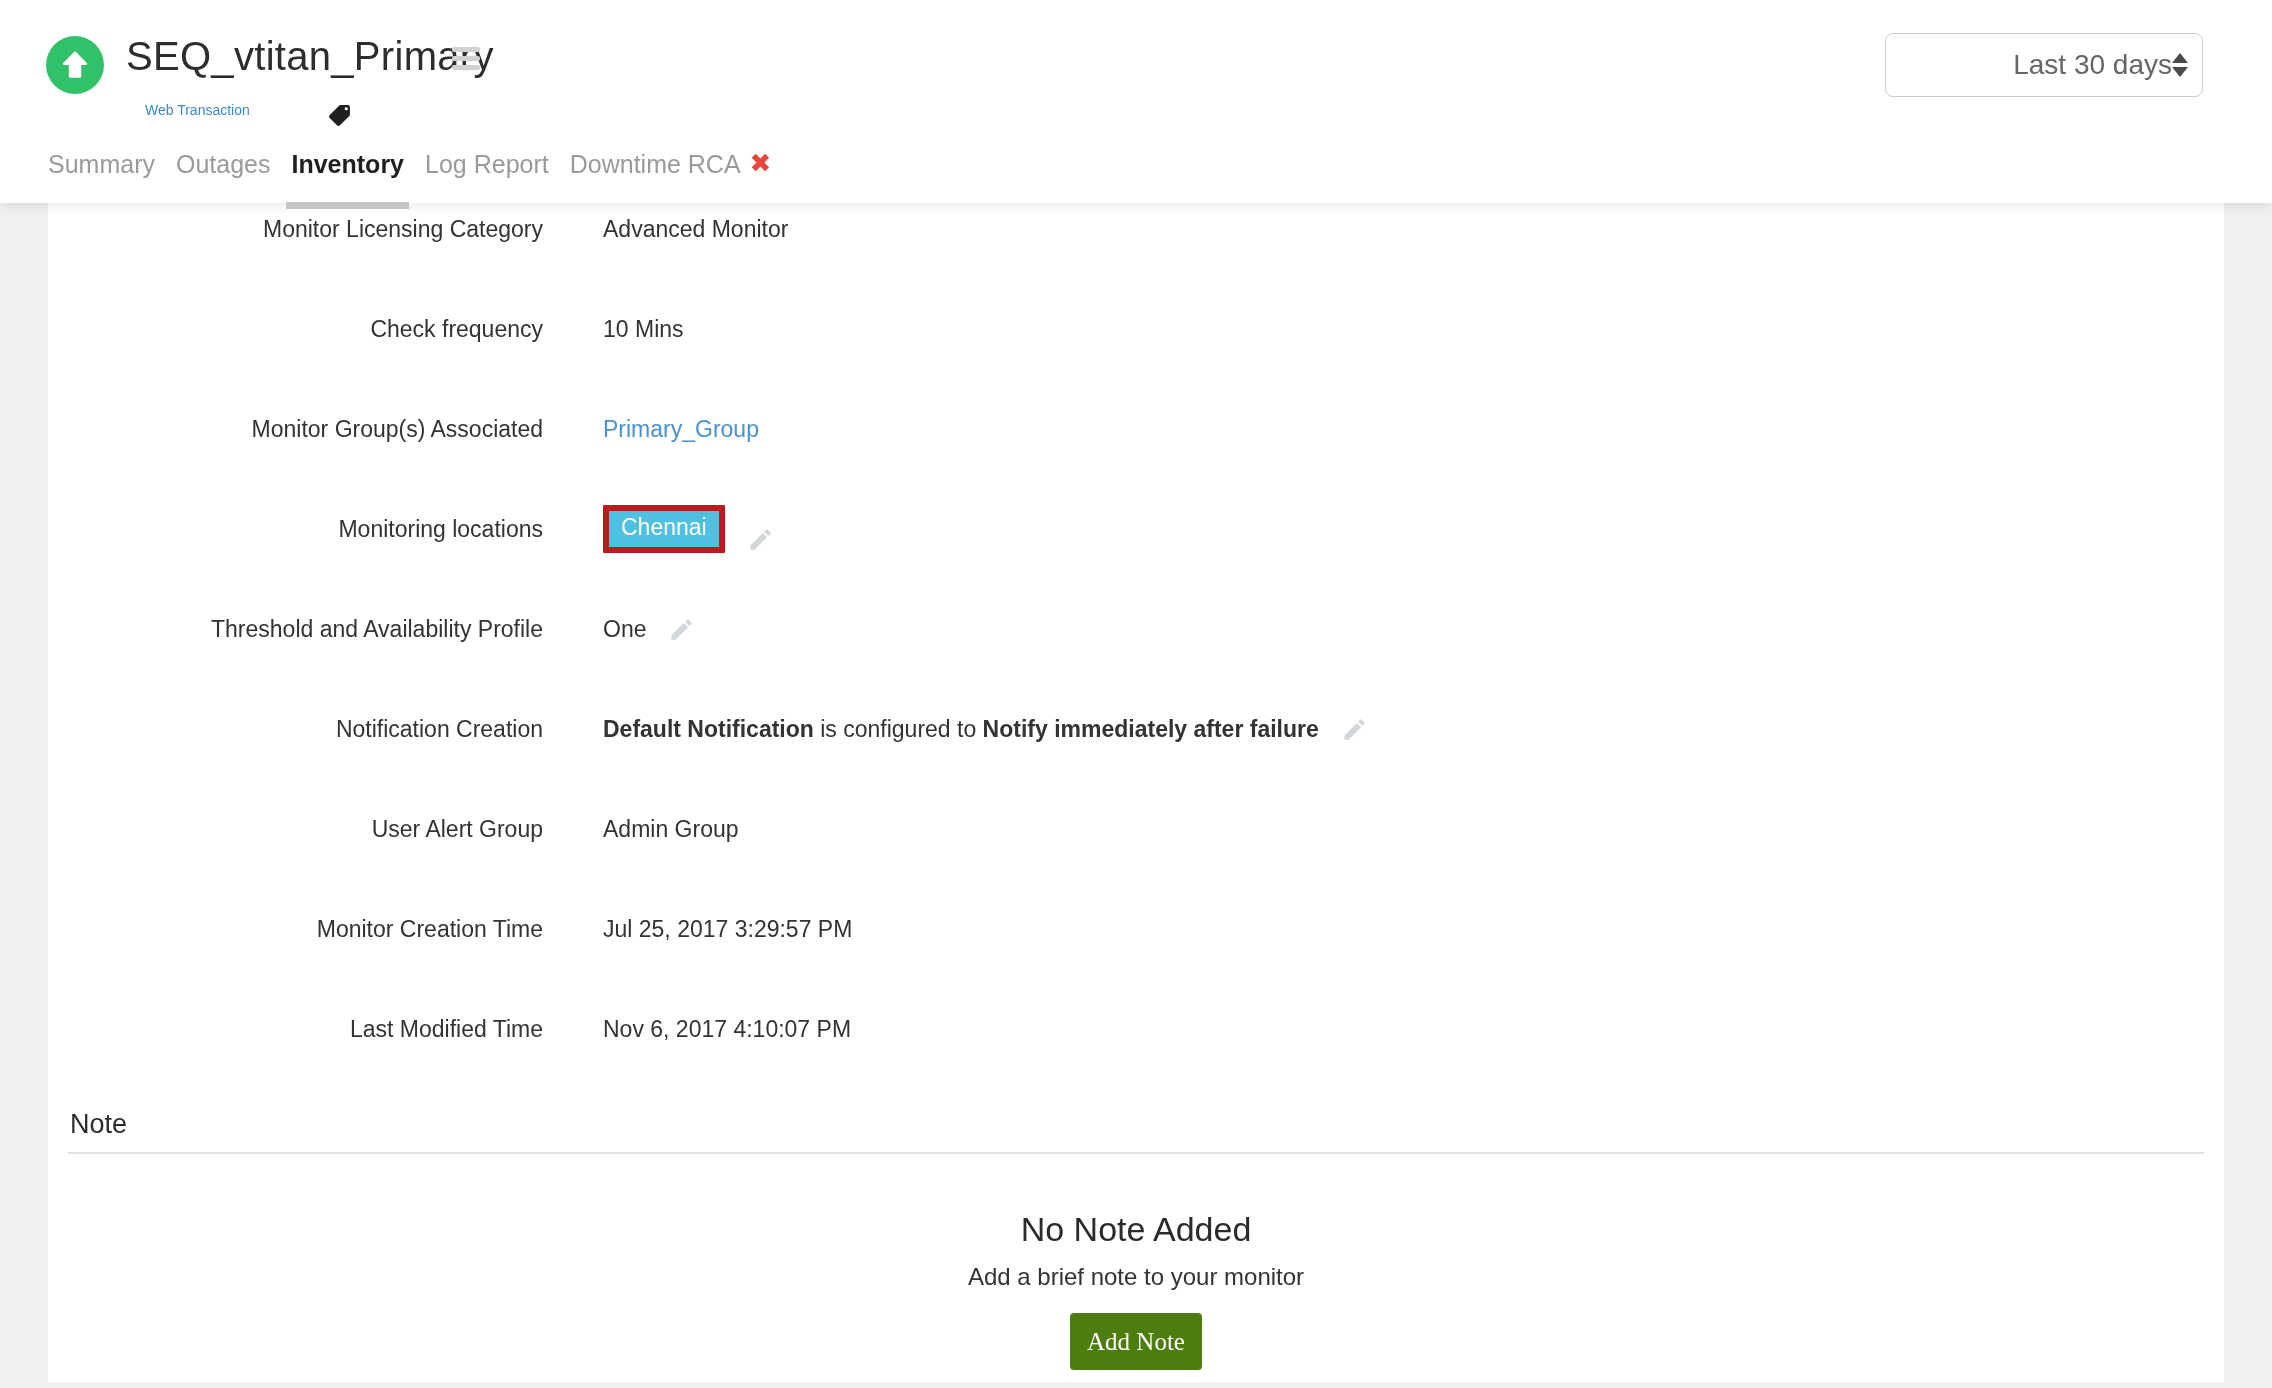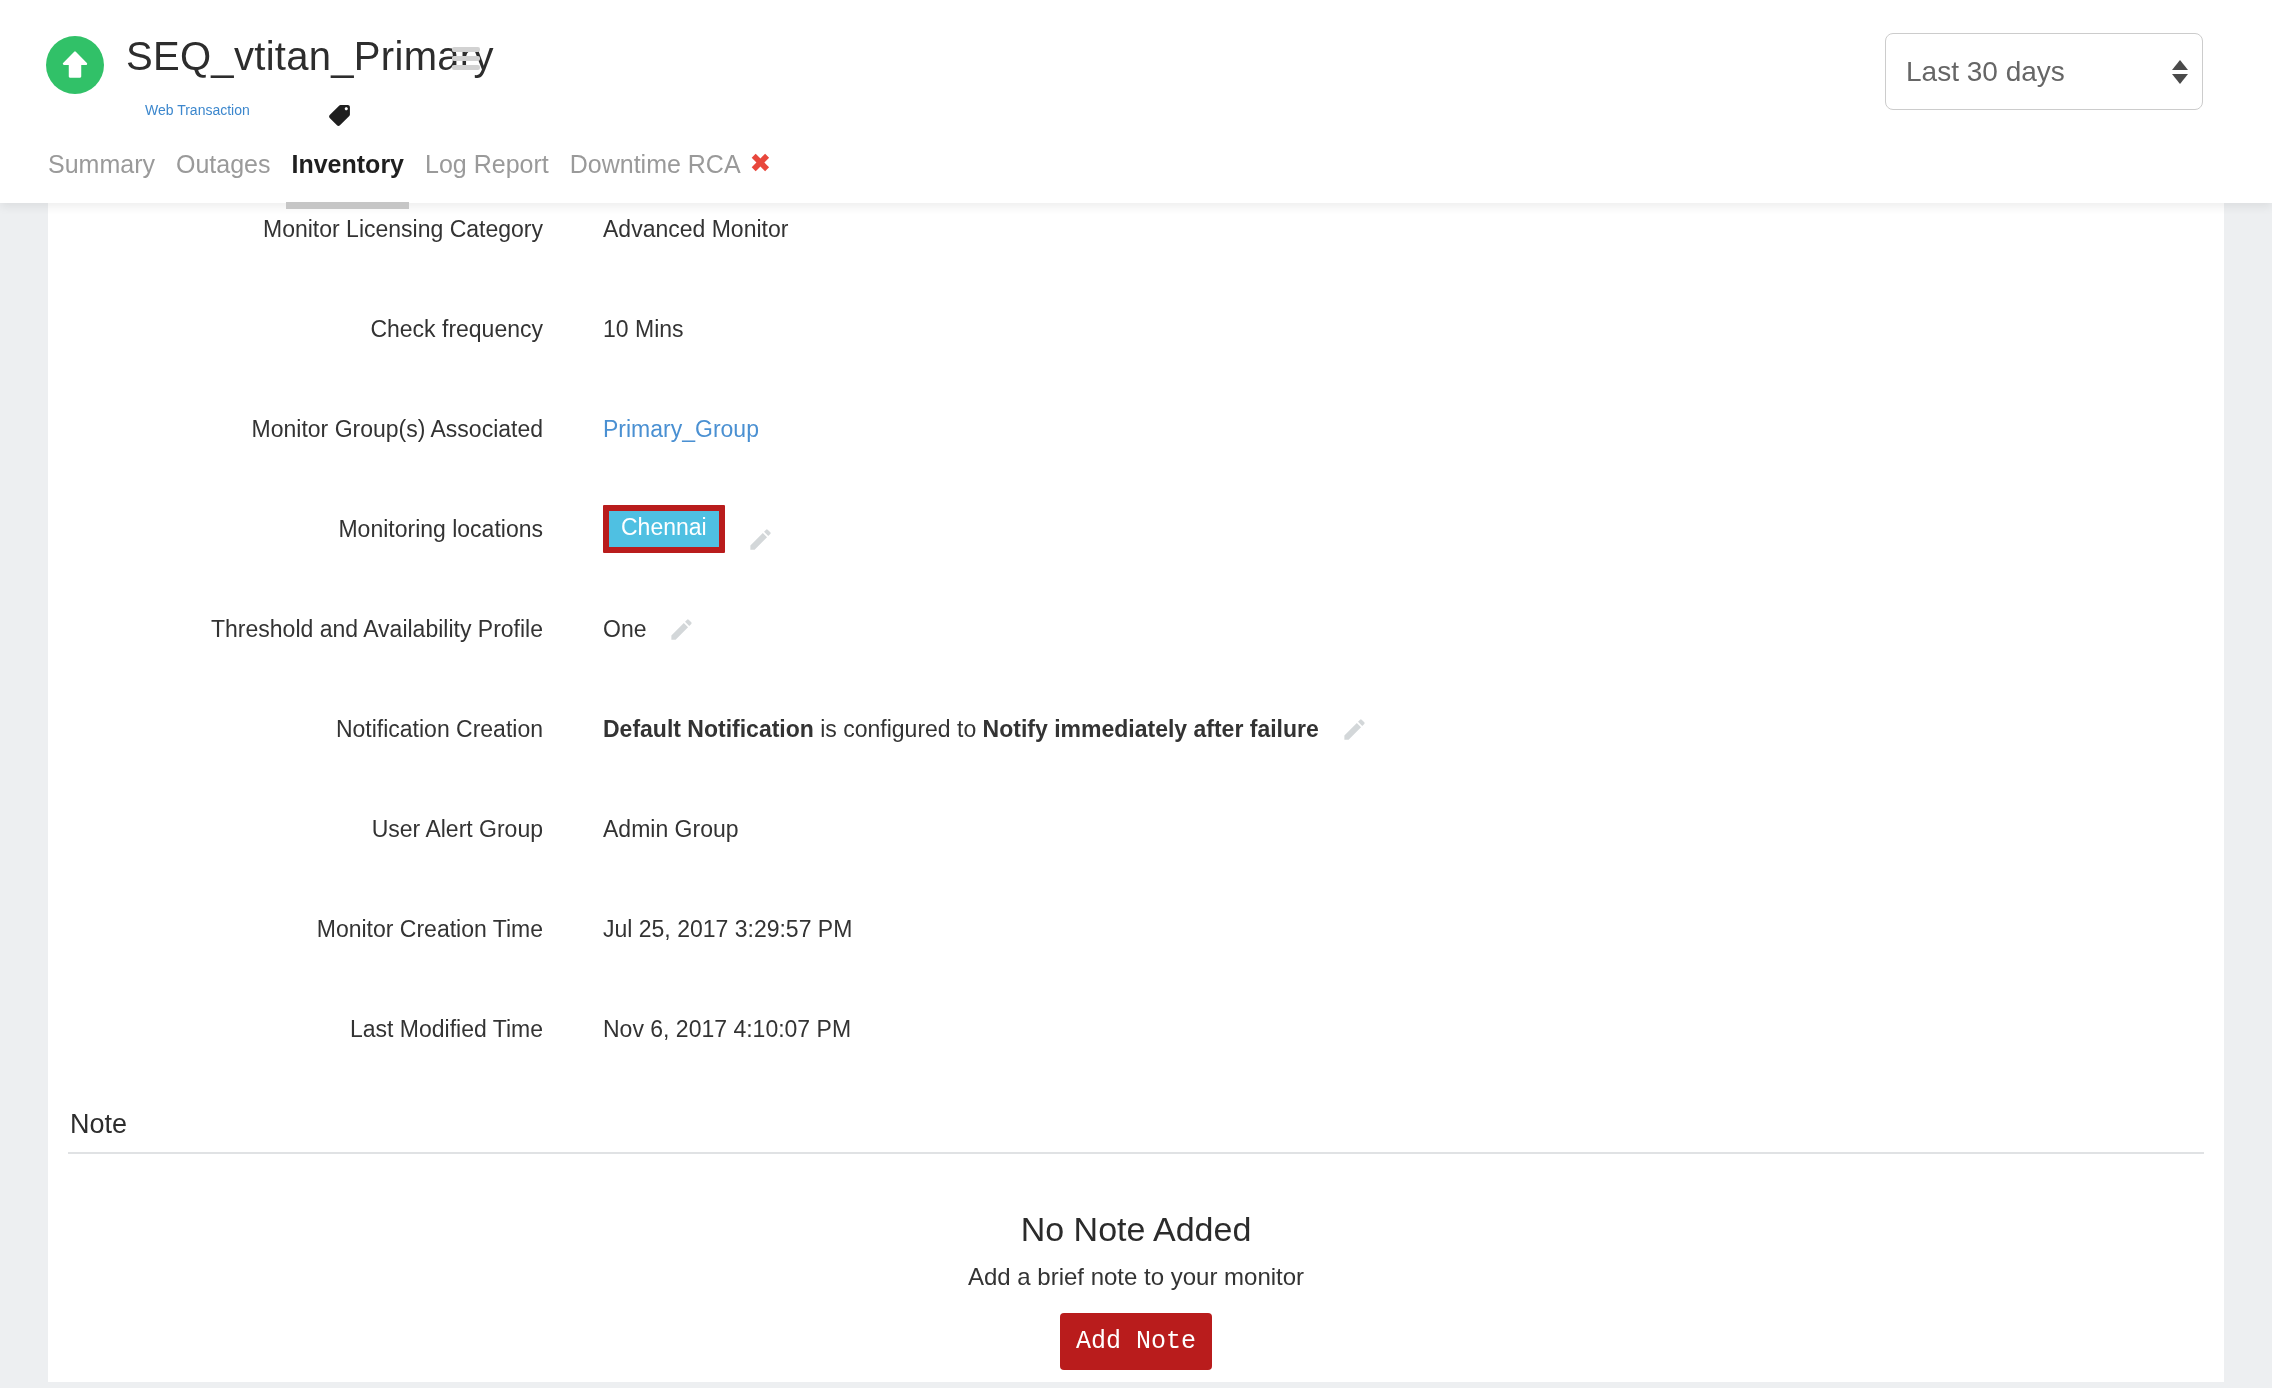--- a/index.html
+++ b/index.html
@@ -34,24 +34,25 @@
   .hamburger { position: absolute; left: 452px; top: 47px; width: 28px; cursor: pointer; }
   .hamburger i { display: block; height: 5px; background: #d2d2d2; border-radius: 2px; margin-bottom: 4px; }
   .type-link {
     position: absolute; left: 145px; top: 102px;
     font-size: 14px; color: #3c87cd; text-decoration: none; cursor: pointer;
   }
   .tag-icon { position: absolute; left: 327px; top: 103px; cursor: pointer; transform: scaleX(-1); }
 
   .date-select {
     position: absolute; right: 69px; top: 33px;
-    width: 318px; height: 77px;
+    width: 318px; height: 64px;
     border: 1px solid #ccc; border-radius: 8px; background: #fff;
     display: flex; align-items: center; padding: 0 14px 0 20px;
     cursor: pointer;
+    text-align: right;
   }
   .date-select .ds-label { flex: 1; font-size: 28px; color: #666; }
   .spinner { display: flex; flex-direction: column; align-items: center; }
   .spin-up { width: 0; height: 0; border-left: 8px solid transparent; border-right: 8px solid transparent; border-bottom: 10px solid #4a4a4a; margin-bottom: 4px; }
   .spin-down { width: 0; height: 0; border-left: 8px solid transparent; border-right: 8px solid transparent; border-top: 10px solid #4a4a4a; }
 
   
   .tabs { position: absolute; left: 48px; top: 150px; display: flex; gap: 21px; align-items: center; }
   .tab { font-size: 25px; color: #9a9a9a; cursor: pointer; position: relative; display: flex; align-items: flex-start; gap: 9px; white-space: nowrap; }
   .tab.active { color: #1f1f1f; font-weight: bold; }
@@ -80,23 +81,23 @@
   .edit-icon { cursor: pointer; display: inline-flex; }
 
   
   .note-section { margin: 30px 20px 0; }
   .note-heading { font-size: 27px; font-weight: 400; color: #2d2d2d; margin-left: 2px; }
   .note-divider { margin-top: 12px; height: 2px; background: #e0e2e4; }
   .note-empty { text-align: center; padding-top: 56px; }
   .note-title { font-size: 34px; font-weight: 400; color: #2b2b2b; }
   .note-sub { font-size: 24px; color: #333; margin-top: 14px; }
   .add-note-btn {
-    margin-top: 22px; width: 152px; height: 57px;
-    background: #b91c1c; color: #fff; border: none; border-radius: 4px;
-    font-size: 25px; font-family: Liberation Mono, monospace; cursor: pointer;
+    margin-top: 22px; width: 132px; height: 57px;
+    background: #4d7c0f; color: #fff; border: none; border-radius: 4px;
+    font-size: 25px; font-family: Liberation Serif, serif; cursor: pointer;
   }
 </style>
 </head>
 <body>
 
 <div class="header">
 
   <div class="status-circle">
     <span style="display:inline-flex">
       <svg width="34" height="34" viewBox="0 0 24 24">

